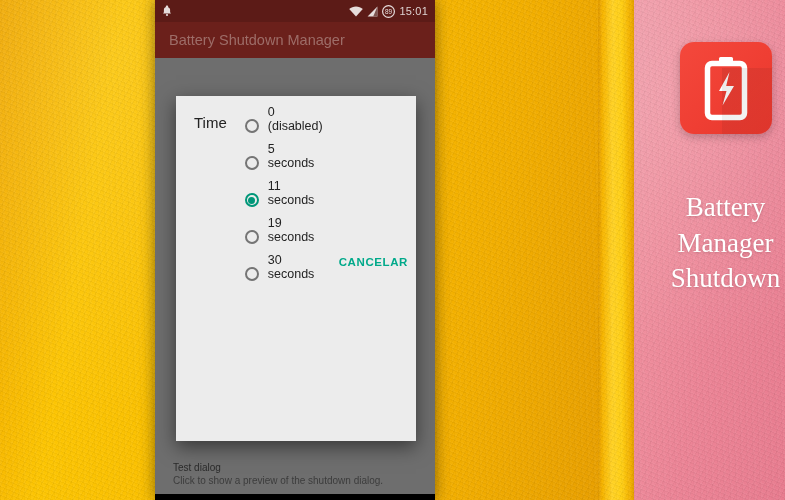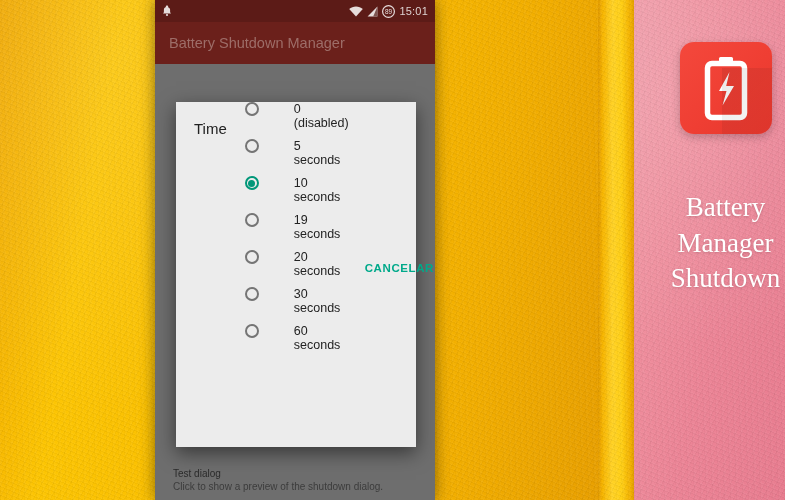--- a/index.html
+++ b/index.html
@@ -76,21 +76,21 @@
   }
   .sb-clock {
     color: #ddd3d2;
     font-size: 11px;
     letter-spacing: .2px;
   }
   .icon-svg { display: block; }
 
   
   .appbar {
-    height: 42px;
+    height: 36px;
     background: #6b201b;
     display: flex; align-items: center;
     padding-left: 14px;
     box-sizing: border-box;
   }
   .appbar-title {
     color: #9d6d68;
     font-size: 14.5px;
   }
 
@@ -126,23 +126,22 @@
     display: flex; flex-direction: row;
     box-sizing: border-box;
   }
   .dlg-title {
     font-size: 15px;
     color: #222;
     padding: 18px 0 10px 18px;
   }
   .dlg-list { flex: 1; padding-left: 18px; }
   .radio-row {
-    display: flex; align-items: flex-start;
+    display: flex; align-items: flex-end;
     height: 37px;
-    gap: 26px;
   }
   .radio {
     width: 14px; height: 14px;
     border: 2px solid #757575;
     border-radius: 50%;
     box-sizing: border-box;
     margin-right: 9px;
     flex: none;
     position: relative;
   }
@@ -278,37 +277,29 @@
           <div class="radio-row">
             <span class="radio"></span>
             <span class="radio-label">0 (disabled)</span>
           </div>
           <div class="radio-row">
             <span class="radio"></span>
             <span class="radio-label">5 seconds</span>
           </div>
           <div class="radio-row">
             <span class="radio checked"></span>
-            <span class="radio-label">10 seconds</span>
+            <span class="radio-label">11 seconds</span>
           </div>
           <div class="radio-row">
             <span class="radio"></span>
             <span class="radio-label">19 seconds</span>
           </div>
           <div class="radio-row">
             <span class="radio"></span>
-            <span class="radio-label">20 seconds</span>
-          </div>
-          <div class="radio-row">
-            <span class="radio"></span>
             <span class="radio-label">30 seconds</span>
-          </div>
-          <div class="radio-row">
-            <span class="radio"></span>
-            <span class="radio-label">60 seconds</span>
           </div>
         </div>
 
         <div class="dlg-actions">
           <button class="dlg-btn">CANCELAR</button>
         </div>
       </div>
     </div>
 
   </div>

